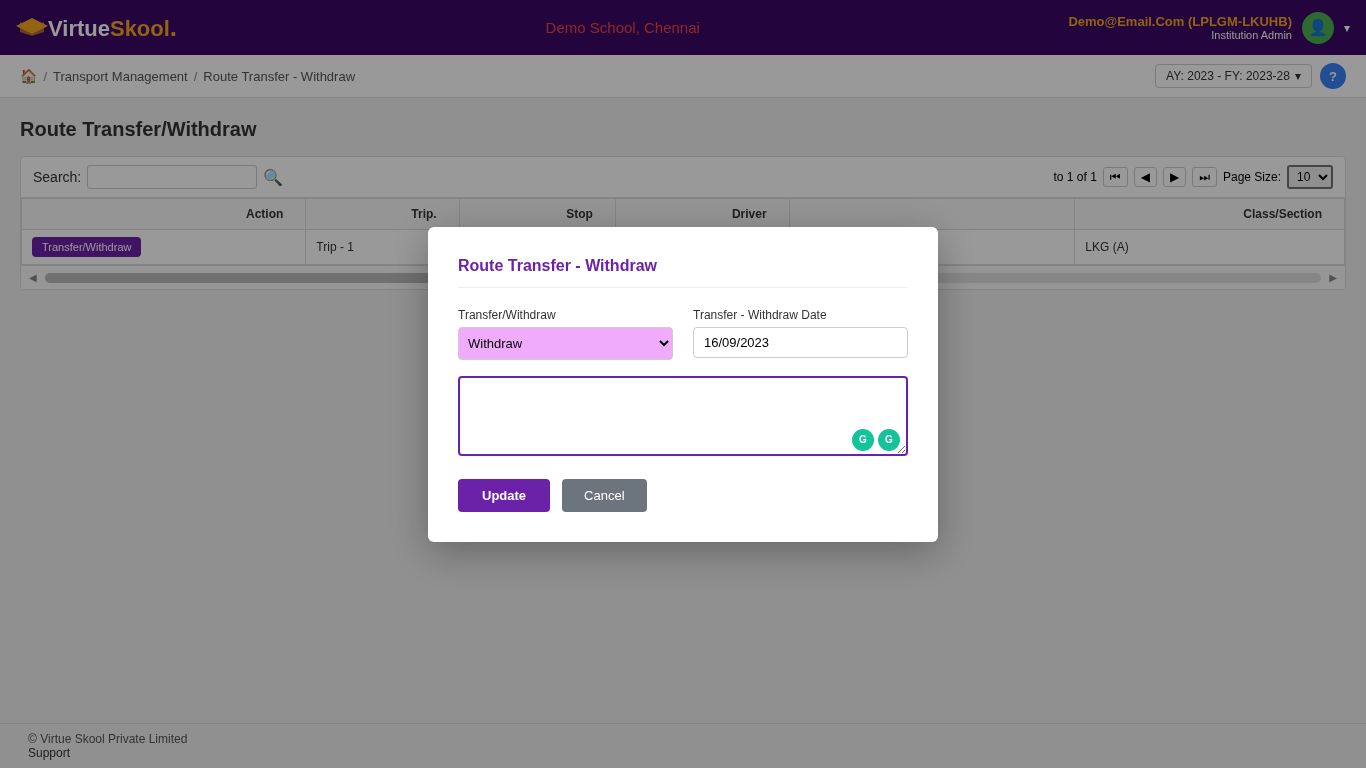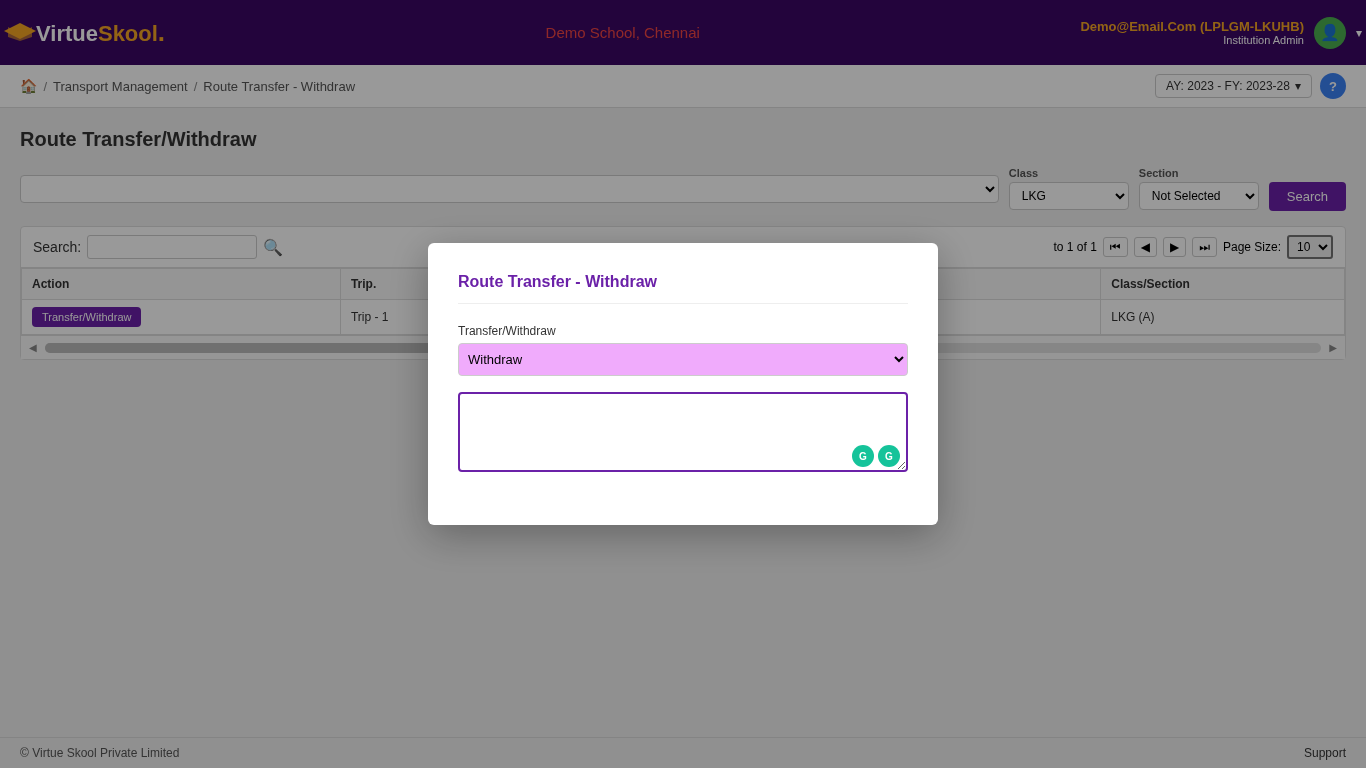--- a/index.html
+++ b/index.html
@@ -1,25 +1,25 @@
 <!DOCTYPE html>
 <html><head>
   <meta charset="utf-8">
   <style>
     * { box-sizing: border-box; margin: 0; padding: 0; }
     body { font-family: Arial, sans-serif; font-size: 13px; background: #f0f0f0; min-height: 768px; }
 
     
     .header {
       background: #3b0764;
-      height: 65px;
+      height: 55px;
       display: flex;
       align-items: center;
       justify-content: space-between;
-      padding: 0 4px;
+      padding: 0 16px;
     }
     .logo-area {
       display: flex;
       align-items: center;
     }
     .logo-text {
       font-size: 22px;
       font-weight: bold;
     }
     .logo-virtue { color: #ffffff; }
@@ -216,22 +216,22 @@
 
     
     .data-table {
       width: 100%;
       border-collapse: collapse;
       font-size: 12px;
     }
     .data-table th {
       background: #f8f8f8;
       border: 1px solid #ddd;
-      padding: 8px 10px;
-      text-align: left;
+      padding: 8px 22px;
+      text-align: right;
       font-weight: bold;
       color: #333;
     }
     .data-table td {
       border: 1px solid #ddd;
       padding: 7px 10px;
       color: #333;
     }
     .transfer-withdraw-btn {
       background: #6b21a8;
@@ -274,25 +274,26 @@
     }
 
     
     .footer {
       position: fixed;
       bottom: 0;
       left: 0;
       right: 0;
       background: #f0f0f0;
       border-top: 1px solid #ddd;
-      padding: 8px 20px;
+      padding: 8px 28px;
       display: flex;
       justify-content: space-between;
       font-size: 12px;
       color: #555;
+      flex-direction: column;
     }
 
     
     .modal-overlay {
       position: fixed;
       top: 0; left: 0; right: 0; bottom: 0;
       background: rgba(0,0,0,0.4);
       z-index: 100;
       display: flex;
       align-items: center;
@@ -448,40 +449,20 @@
       <span>AY: 2023 - FY: 2023-28</span>
       <span>▾</span>
     </div>
     <button class="help-btn">?</button>
   </div>
 </div>
 
 <div class="main-content">
   <div class="page-title">Route Transfer/Withdraw</div>
 
-  <div class="filters-row">
-    <div style="flex:1; min-width:200px;">
-      <select class="filter-select" style="width:100%;">
-        <option></option>
-      </select>
-    </div>
-    <div class="filter-group">
-      <span class="filter-label">Class</span>
-      <select class="filter-select">
-        <option>LKG</option>
-      </select>
-    </div>
-    <div class="filter-group">
-      <span class="filter-label">Section</span>
-      <select class="filter-select">
-        <option>Not Selected</option>
-      </select>
-    </div>
-    <button class="search-btn-main">Search</button>
-  </div>
 
   <div class="table-section">
     <div class="table-toolbar">
       <div class="search-row">
         <label class="search-label">Search:</label>
         <input type="text" class="search-input" style="">
         <button class="search-icon-btn">🔍</button>
       </div>
       <div class="pagination-area">
         <span>to 1 of 1</span>
@@ -538,29 +519,37 @@
     <div class="modal-title">Route Transfer - Withdraw</div>
 
     <div class="modal-form-row">
       <div class="modal-field">
         <label class="modal-field-label">Transfer/Withdraw</label>
         <select class="modal-select">
           <option>Withdraw</option>
           <option>Transfer</option>
         </select>
       </div>
+      <div class="modal-field">
+        <label class="modal-field-label">Transfer - Withdraw Date</label>
+        <input type="text" class="modal-input" value="16/09/2023" style="">
+      </div>
     </div>
 
     <div class="modal-textarea-wrapper">
       <textarea class="modal-textarea" style=""></textarea>
       <div class="textarea-icons">
         <div class="grammarly-icon grammarly-g1">G</div>
         <div class="grammarly-icon grammarly-g2">G</div>
       </div>
     </div>
 
+    <div class="modal-buttons">
+      <button class="update-btn">Update</button>
+      <button class="cancel-btn">Cancel</button>
+    </div>
   </div>
 </div>
 
 <div class="footer">
   <span>© Virtue Skool Private Limited</span>
   <span style="cursor:pointer;color:#333;">Support</span>
 </div>
 
 </body></html>

